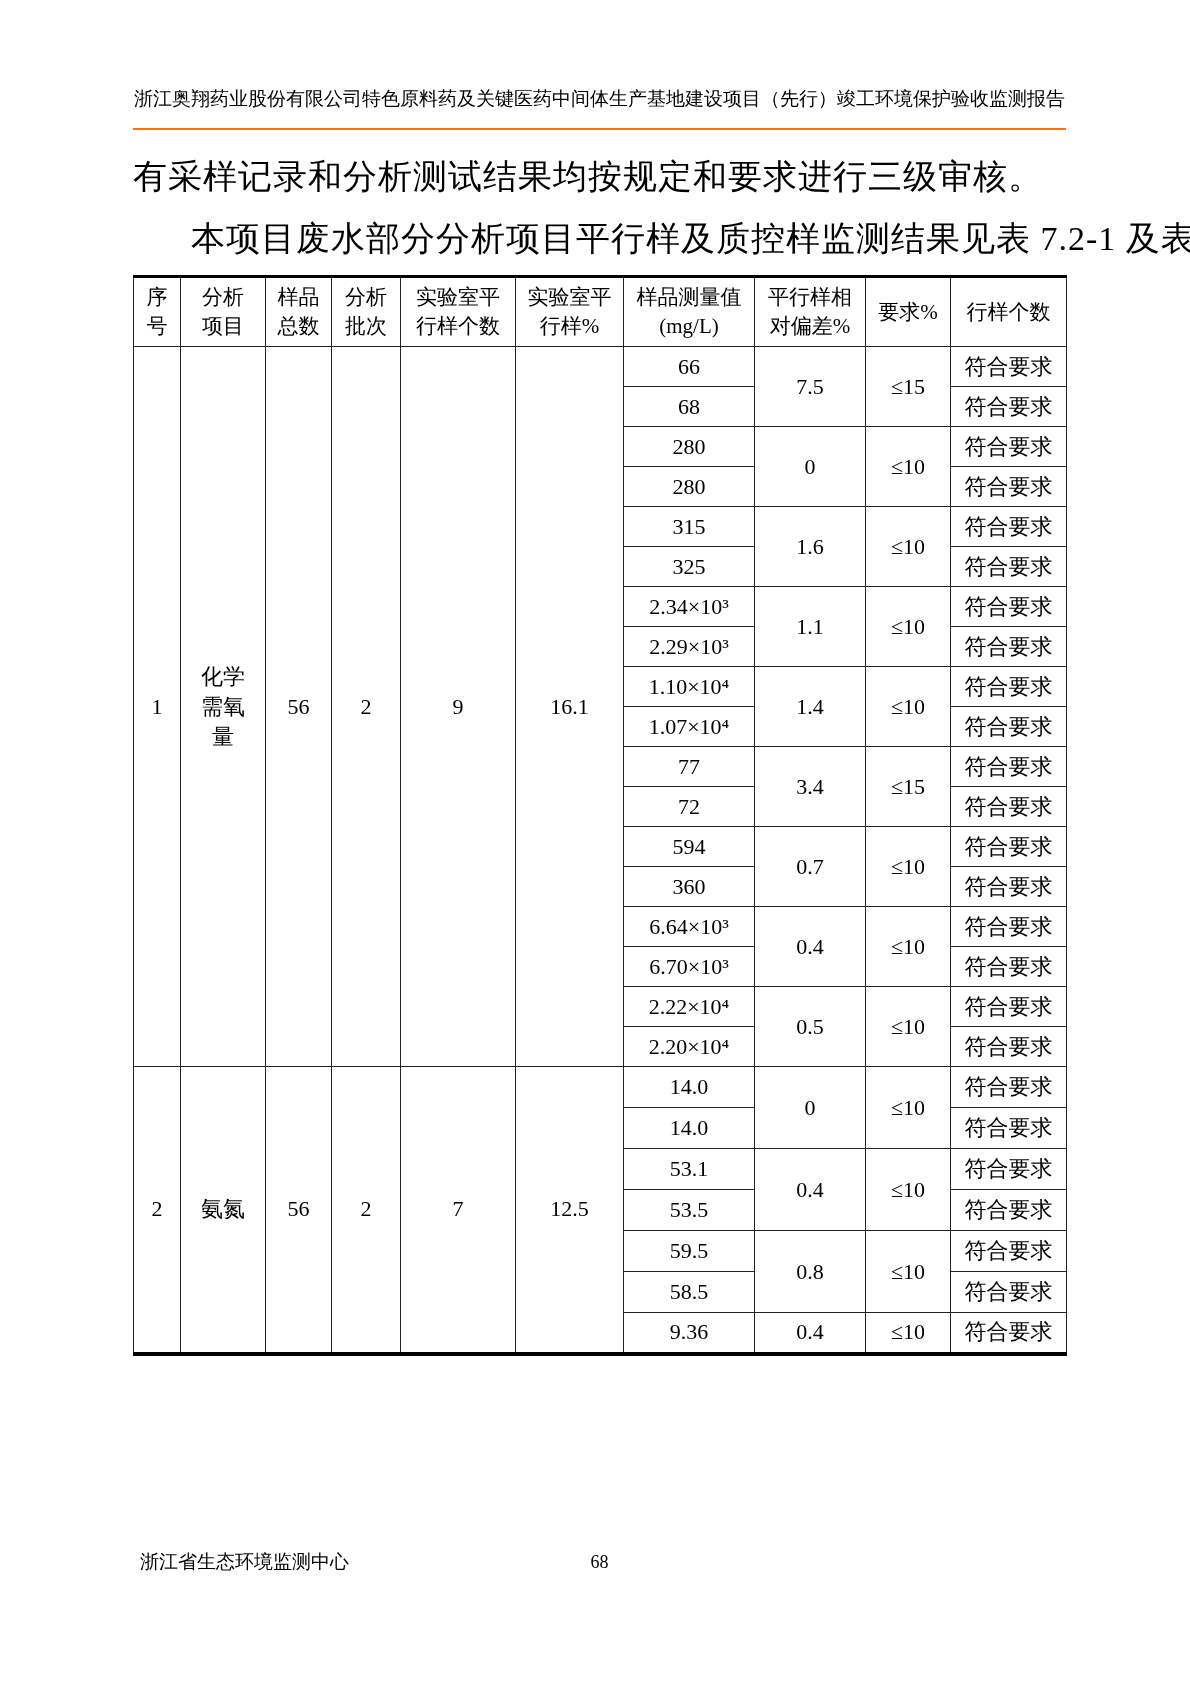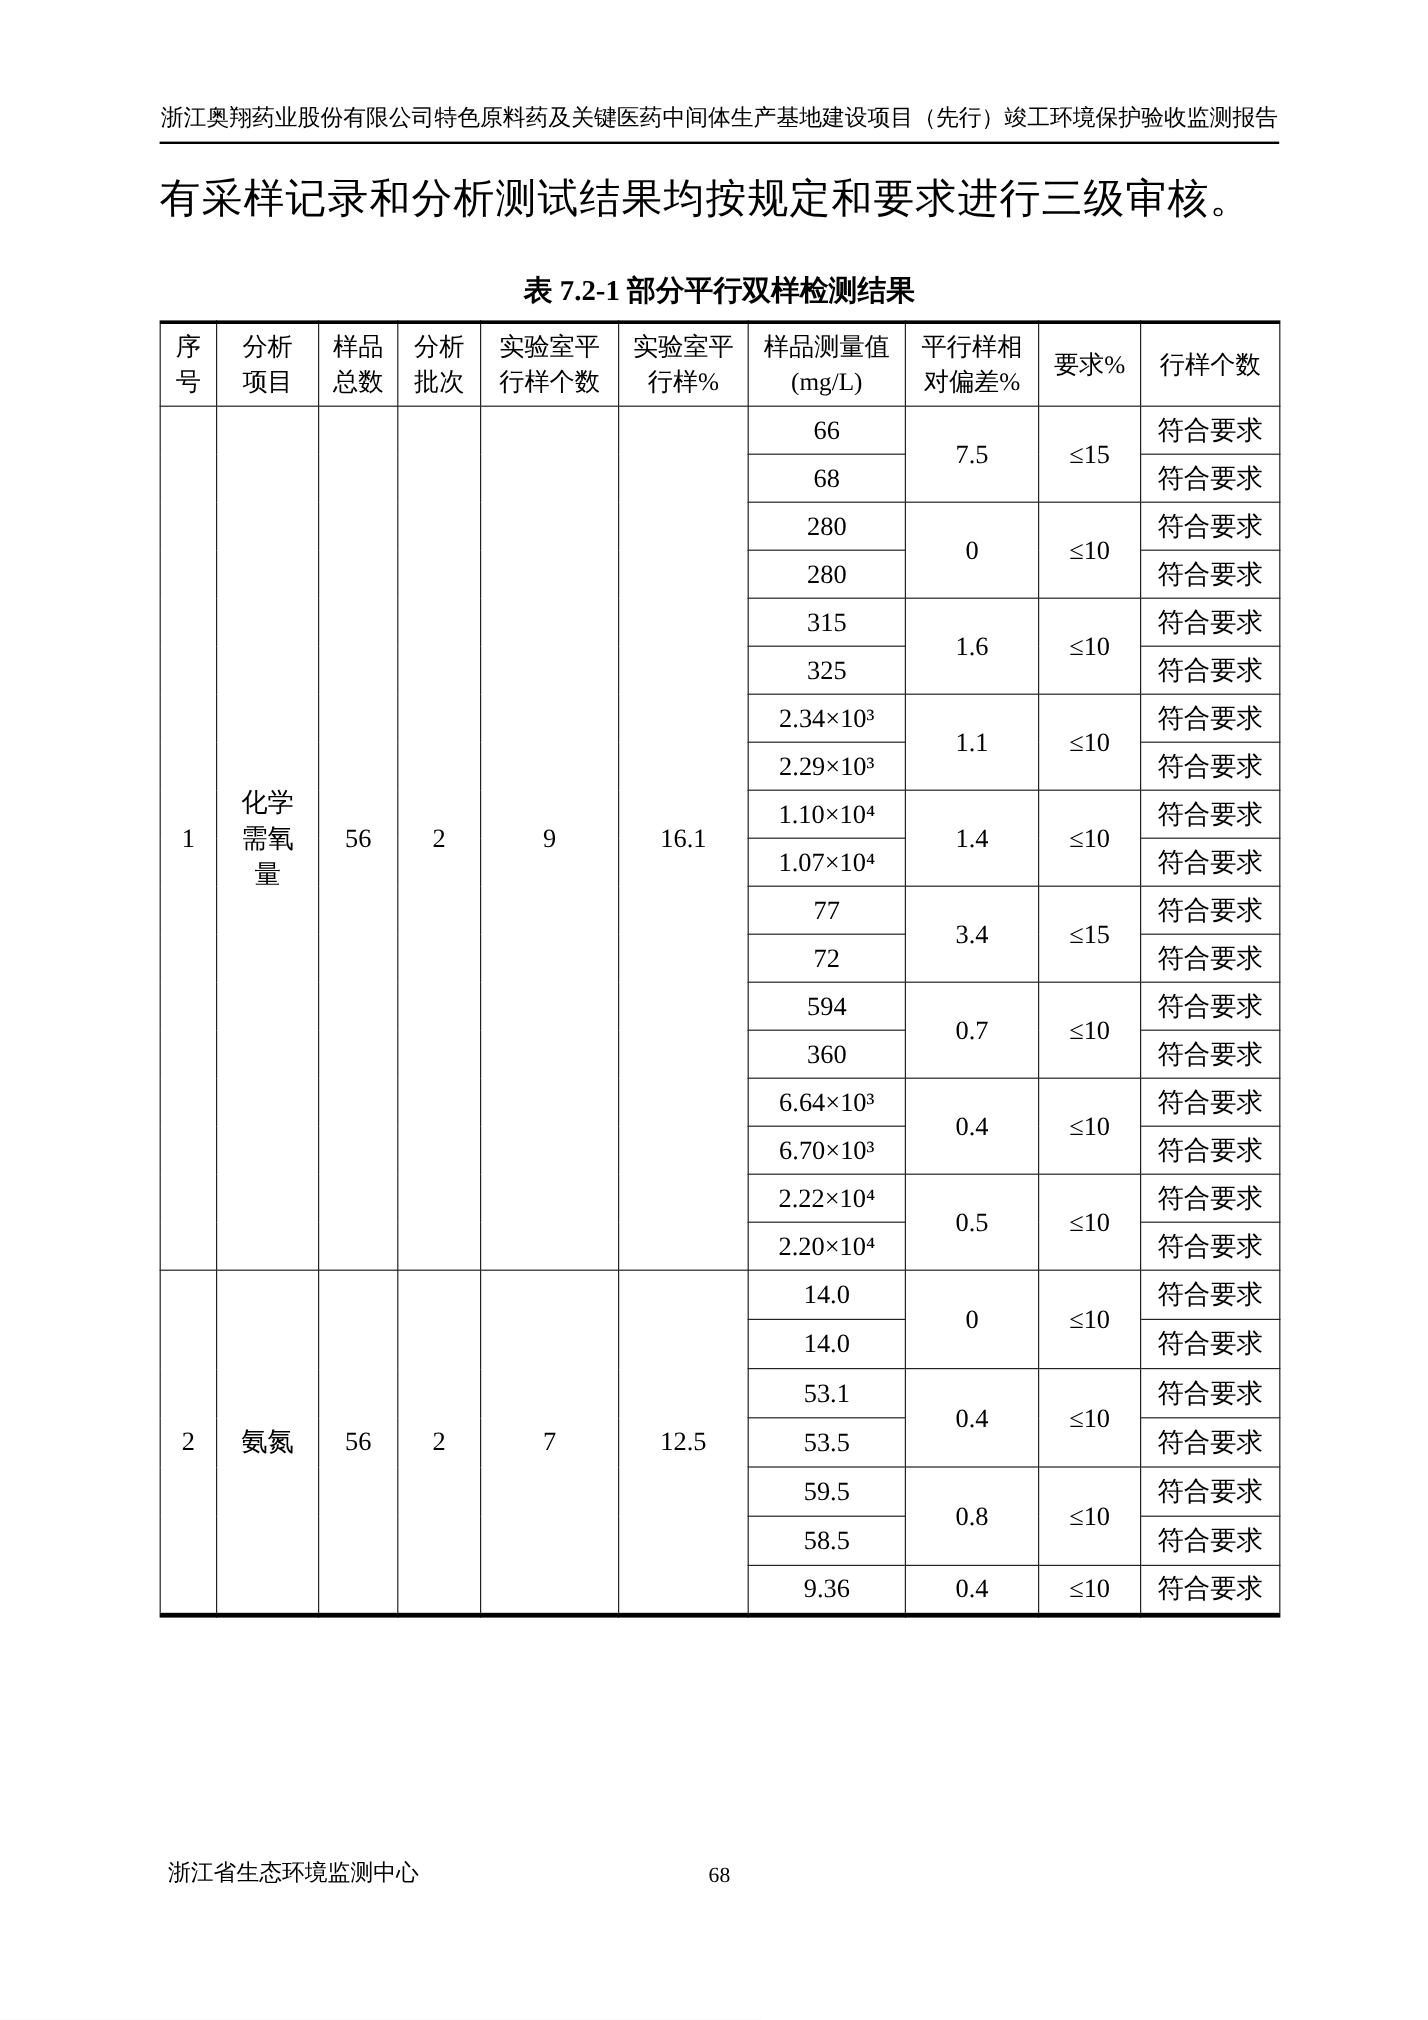--- a/index.html
+++ b/index.html
@@ -16,22 +16,22 @@
     overflow:hidden;
   }
   .content{
     position:absolute;
     left:133px;
     top:0;
     width:933px;
   }
   .page-header{
     padding-top:86px;
-    padding-bottom:7px;
-    border-bottom:2px solid #000000;
+    padding-bottom:17px;
+    border-bottom:2px solid #f97316;
     font-size:19px;
     line-height:25px;
     text-align:center;
     white-space:nowrap;
     letter-spacing:0px;
   }
   .body-text{margin-top:16px;}
   .para-line{
     font-size:34px;
     line-height:62px;
@@ -104,23 +104,23 @@
 
 <div class="page">
   <div class="content">
 
     <div class="page-header">
       <span>浙江奥翔药业股份有限公司特色原料药及关键医药中间体生产基地建设项目（先行）竣工环境保护验收监测报告</span>
     </div>
 
     <div class="body-text">
       <div class="para-line">有采样记录和分析测试结果均按规定和要求进行三级审核。</div>
+      <div class="para-line indent-first">本项目废水部分分析项目平行样及质控样监测结果见表 7.2-1 及表</div>
     </div>
 
-    <div class="table-title">表 7.2-1  部分平行双样检测结果</div>
 
     <table class="qa">
       <colgroup>
         <col style="width:47px">
           <col style="width:85px">
           <col style="width:66px">
           <col style="width:69px">
         <col style="width:115px">
           <col style="width:108px">
           <col style="width:131px">

